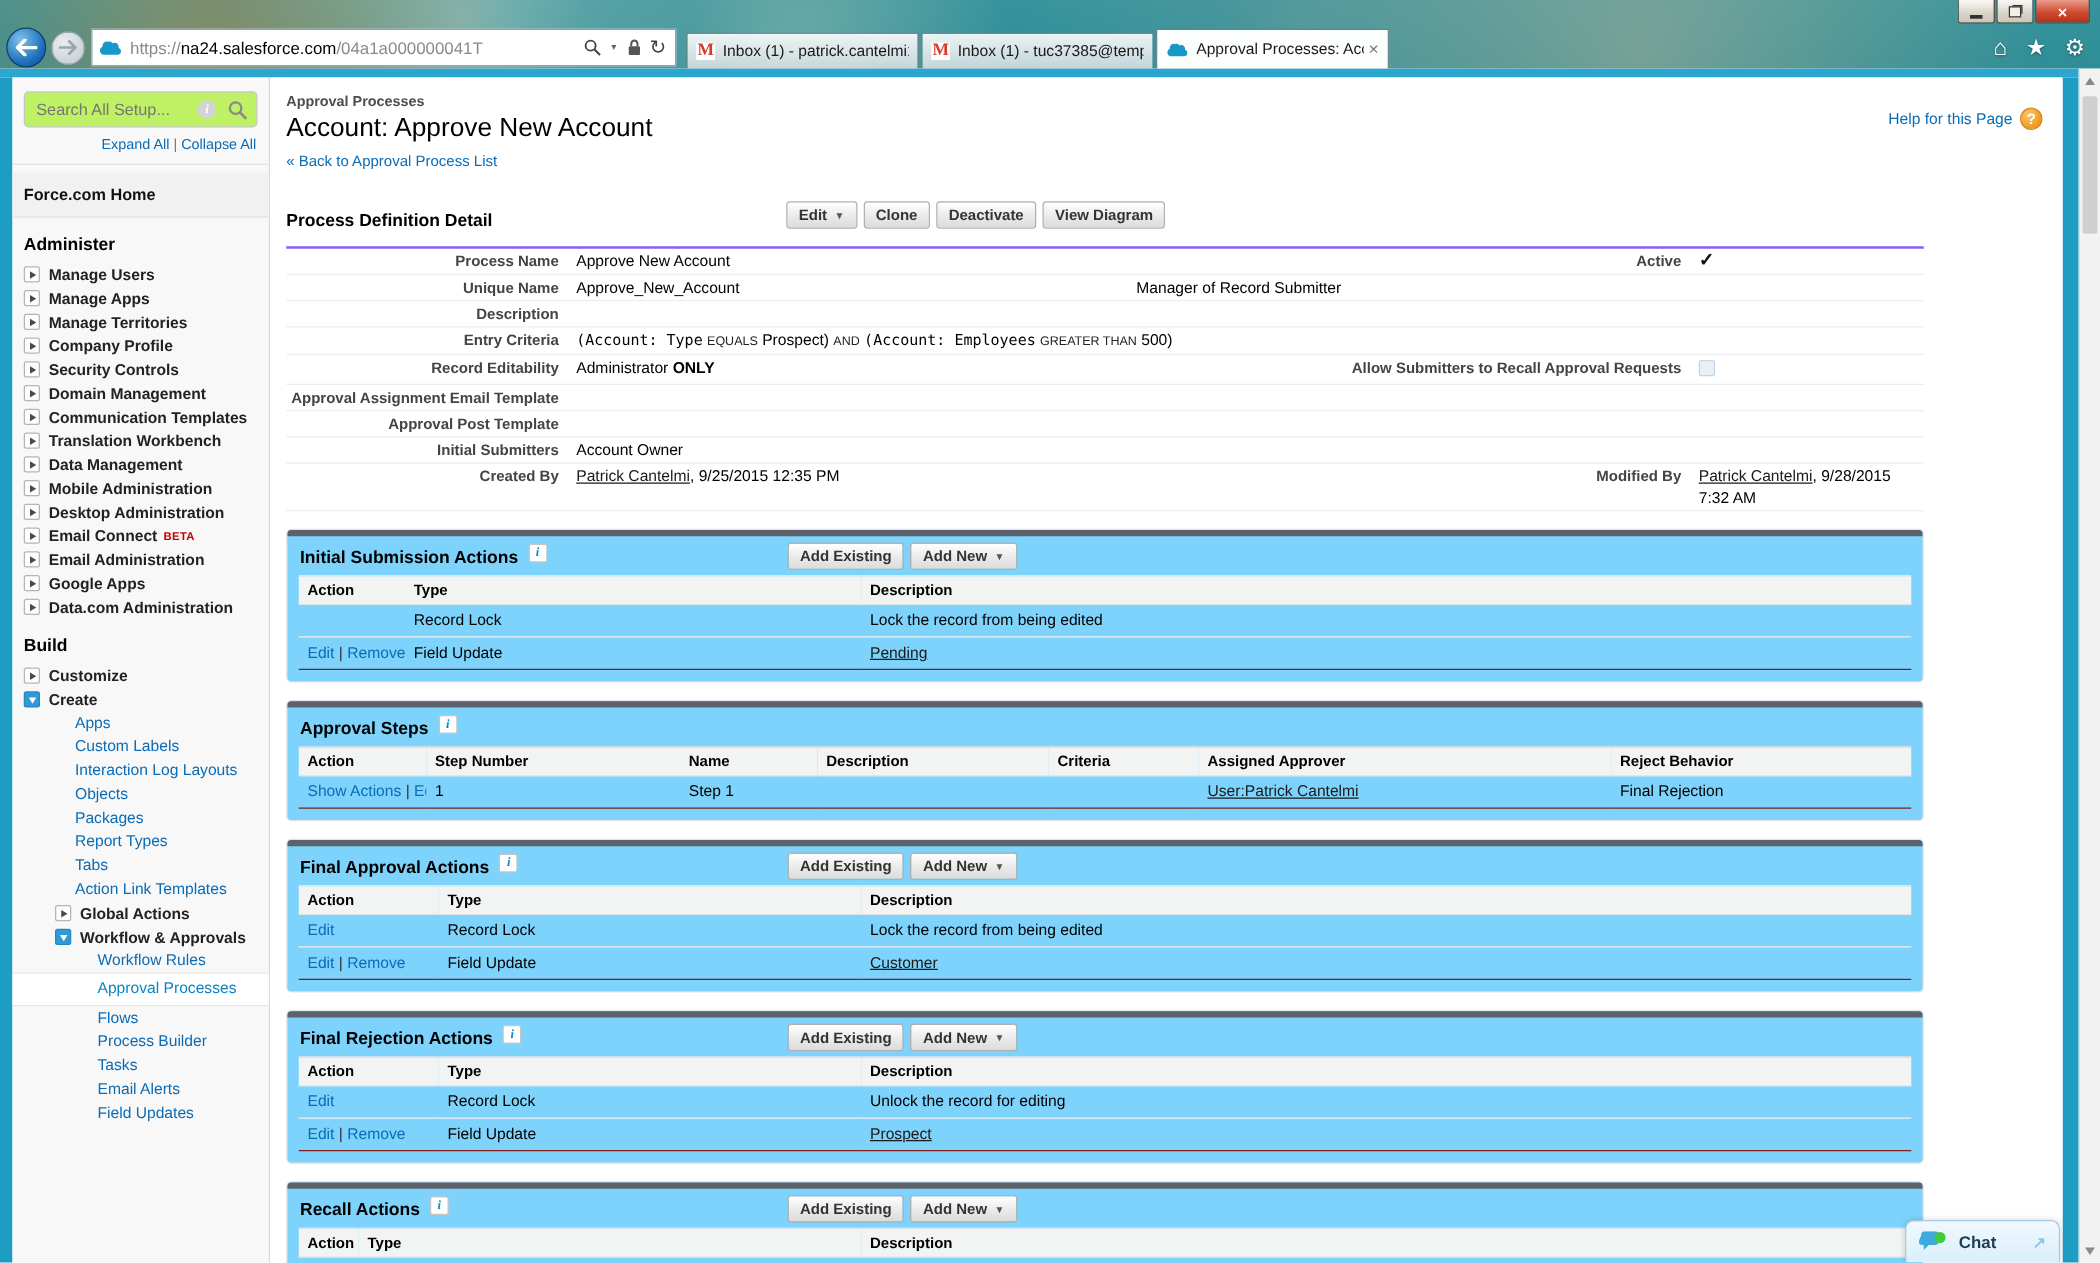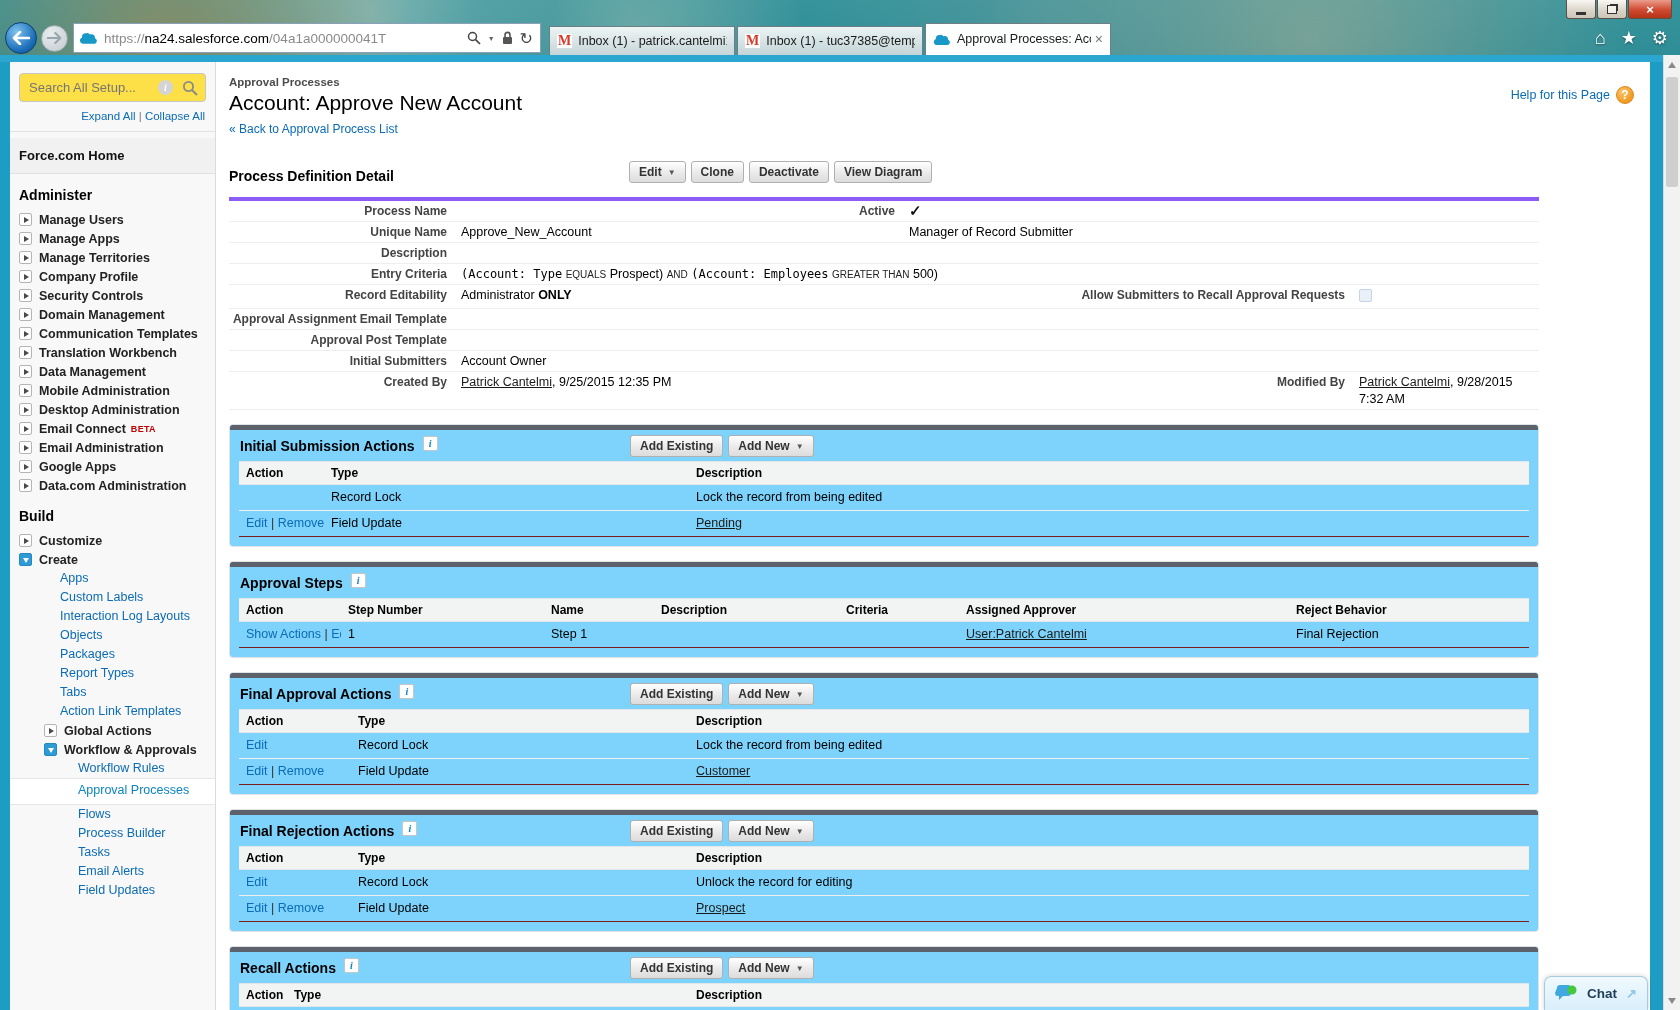--- a/index.html
+++ b/index.html
@@ -52,21 +52,21 @@
   .frame-right { position:absolute; right:17px; top:7px; bottom:0; width:13px; background:#1e9dc4; }
   .scrollbar { position:absolute; right:0; top:0; bottom:0; width:17px; background:#f2f2f2; border-left:1px solid #dcdcdc; }
   .sb-arrow { position:absolute; left:0; width:16px; height:17px; display:flex; align-items:center; justify-content:center; }
   .tri-up { width:0; height:0; border-left:4px solid transparent; border-right:4px solid transparent; border-bottom:6px solid #8a8a8a; }
   .tri-dn { width:0; height:0; border-left:4px solid transparent; border-right:4px solid transparent; border-top:6px solid #8a8a8a; }
   .sb-thumb { position:absolute; left:2px; right:2px; top:22px; height:110px; background:#cfcfcf; border-radius:2px; }
 
   
   .sidebar { position:absolute; left:10px; top:7px; bottom:0; width:206px; background:#f8f8f8; border-right:1px solid #d8dce0; overflow:hidden; font-size:12.5px; }
   .search-wrap { position:relative; padding:11px 9px 5px; }
-  .search-wrap input { width:100%; height:29px; border:1px solid #c6c6c6; border-radius:4px; padding:0 48px 0 9px; font-size:13px; color:#444; font-family:"Liberation Sans",sans-serif; background:#fde047; }
+  .search-wrap input { width:100%; height:29px; border:1px solid #c6c6c6; border-radius:4px; padding:0 48px 0 9px; font-size:13px; color:#444; font-family:"Liberation Sans",sans-serif; background:#bef264; }
   .search-info { position:absolute; right:42px; top:18px; width:15px; height:15px; border-radius:50%; background:#d4d4d4; color:#fff; font-size:10px; font-weight:bold; font-style:italic; display:flex; align-items:center; justify-content:center; font-family:"Liberation Serif",serif; }
   .search-mag { position:absolute; right:17px; top:18px; display:flex; }
   .expand-row { text-align:right; padding:3px 10px 9px; font-size:11.5px; border-bottom:1px solid #e2e2e2; color:#777; }
   .side-band { background:#f1f1f1; border-bottom:1px solid #e2e2e2; padding:10px 9px; font-weight:bold; font-size:13px; color:#111; }
   .side-band + .side-band { border-top:1px solid #fff; margin-top:6px; border-top:1px solid #e2e2e2; }
   .gapline { height:6px; }
   .side-section-title { font-weight:bold; font-size:14px; color:#000; padding:13px 9px 7px; }
   .side-item { display:flex; align-items:center; padding:0 4px 0 9px; height:19px; color:#222; font-weight:bold; font-size:12.5px; white-space:nowrap; }
   .side-item.nested { padding-left:34px; }
   .arrow-box { width:13px; height:13px; border:1px solid #b5b5b5; background:#fdfdfd; border-radius:2px; margin-right:7px; flex:none; display:inline-flex; align-items:center; justify-content:center; }
@@ -87,21 +87,21 @@
   .back-link { font-size:12px; }
   .help { position:absolute; right:16px; top:24px; display:flex; align-items:center; gap:6px; font-size:12.5px; }
   .help-q { width:18px; height:18px; border-radius:50%; background:radial-gradient(circle at 35% 30%, #fcc469, #ef9a21 70%); border:1px solid #d9861a; color:#fff; font-weight:bold; font-size:12px; display:flex; align-items:center; justify-content:center; }
 
   .detail-head { position:relative; margin-top:27px; height:26px; display:flex; align-items:center; }
   .section-title { font-weight:bold; font-size:14px; color:#000; }
   .btn-group { position:absolute; left:400px; top:-2px; display:flex; gap:5px; }
   .btn { border:1px solid #b0b0b0; border-radius:3px; background:linear-gradient(#ffffff,#e8e8e8 60%,#dcdcdc); padding:3px 9px; font-size:12px; font-weight:bold; color:#333; font-family:"Liberation Sans",sans-serif; display:flex; align-items:center; cursor:pointer; }
   .btn .dd { font-size:8px; margin-left:6px; color:#555; }
 
-  .dgrid { margin-top:8px; border-top:4px solid #8b5cf6; }
+  .dgrid { margin-top:8px; border-top:2px solid #8b5cf6; }
   .drow { display:grid; grid-template-columns:232px 448px 450px 1fr; border-bottom:1px solid #eeeeee; min-height:20px; padding:1px 0; align-items:start; }
   .dlabel { text-align:right; padding-right:14px; font-weight:bold; color:#444; font-size:12px; line-height:17px; padding-top:1px; }
   .dlabel.narrow { padding-left:168px; }
   .dvalue { font-size:12.5px; line-height:17px; padding-top:1px; color:#000; }
   .mono { font-family:"DejaVu Sans Mono",monospace; font-size:12px; }
   .caps { font-size:10px; color:#222; }
   .ulink { color:#1a1a1a; text-decoration:underline; cursor:pointer; }
   .checkmark { font-size:15px; font-weight:bold; color:#111; line-height:15px; }
   .faux-checkbox { width:13px; height:13px; background:#e9f0f7; border:1px solid #c3d6e8; border-radius:2px; display:inline-block; margin-top:2px; }
   .bold { font-weight:bold; }
@@ -110,21 +110,21 @@
   .sbar { height:5px; background:#5d616b; border-radius:3px 3px 0 0; }
   .shead { position:relative; padding:8px 10px 5px; display:flex; align-items:center; min-height:26px; }
   .info-badge { width:15px; height:15px; border:1px solid #c6c6c6; border-radius:2px; background:#fff; color:#0b84c4; font-size:10px; font-weight:bold; font-style:italic; font-family:"Liberation Serif",serif; display:inline-flex; align-items:center; justify-content:center; margin-left:8px; margin-top:-6px; }
   .sbtns { position:absolute; left:400px; top:5px; display:flex; gap:5px; }
   table.stable { width:calc(100% - 18px); margin:2px 9px 9px; border-collapse:collapse; table-layout:fixed; }
   .stable th { background:#f2f3f3; border-top:1px solid #e3e6e8; border-bottom:1px solid #e3e6e8; font-size:12px; font-weight:bold; text-align:left; padding:4px 7px; color:#000; }
   .stable td { padding:5px 7px 6px; font-size:12.5px; border-bottom:1px solid #efefef; color:#000; vertical-align:top; white-space:nowrap; overflow:hidden; }
   .stable tr:last-child td { border-bottom:1px solid #7f1d1d; }
   .actsep { color:#333; }
 
-  .chat-widget { position:absolute; right:32px; bottom:0; width:104px; height:34px; background:linear-gradient(#f0f9fe,#d9effb); border:1px solid #a9c9de; border-bottom:none; border-radius:7px 7px 0 0; box-shadow:0 0 5px rgba(0,0,0,.18); display:flex; align-items:center; padding:0 10px; }
+  .chat-widget { position:absolute; right:32px; bottom:0; width:124px; height:34px; background:linear-gradient(#f0f9fe,#d9effb); border:1px solid #a9c9de; border-bottom:none; border-radius:7px 7px 0 0; box-shadow:0 0 5px rgba(0,0,0,.18); display:flex; align-items:center; padding:0 10px; }
   .chat-label { font-weight:bold; font-size:13.5px; color:#1f3d57; margin-left:8px; }
   .chat-arrow { margin-left:auto; color:#90c6e8; font-size:13px; font-weight:bold; }
 </style>
 </head>
 <body>
 
 <div class="chrome">
   <div class="winbtns">
     <div class="winbtn">
         <span class="glyph-min"></span>
@@ -398,20 +398,21 @@
             </button>
           <button class="btn">Clone</button>
           <button class="btn">Deactivate</button>
           <button class="btn">View Diagram</button>
         </div>
       </div>
 
       <div class="dgrid">
         <div class="drow">
           <span class="dlabel">Process Name</span>
+          <span class="dvalue">Approve New Account</span>
           <span class="dlabel">Active</span>
           <span class="dvalue checkmark">✓</span>
         </div>
         <div class="drow">
           <span class="dlabel">Unique Name</span>
           <span class="dvalue">Approve_New_Account</span>
           <span class="dvalue">Manager of Record Submitter</span>
         </div>
         <div class="drow">
           <span class="dlabel">Description</span>

